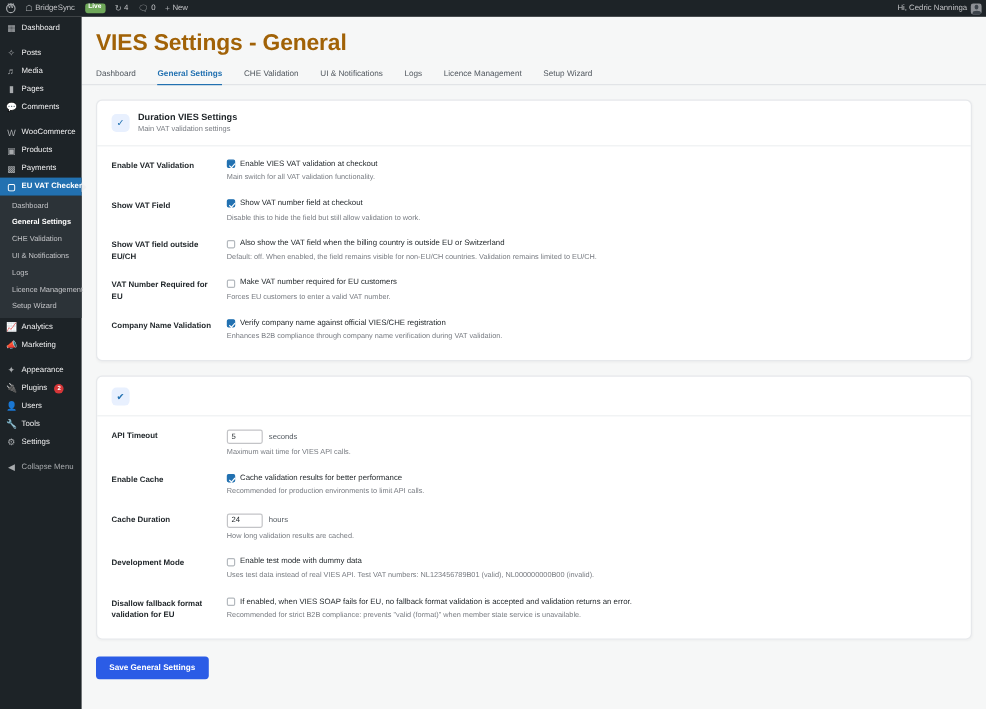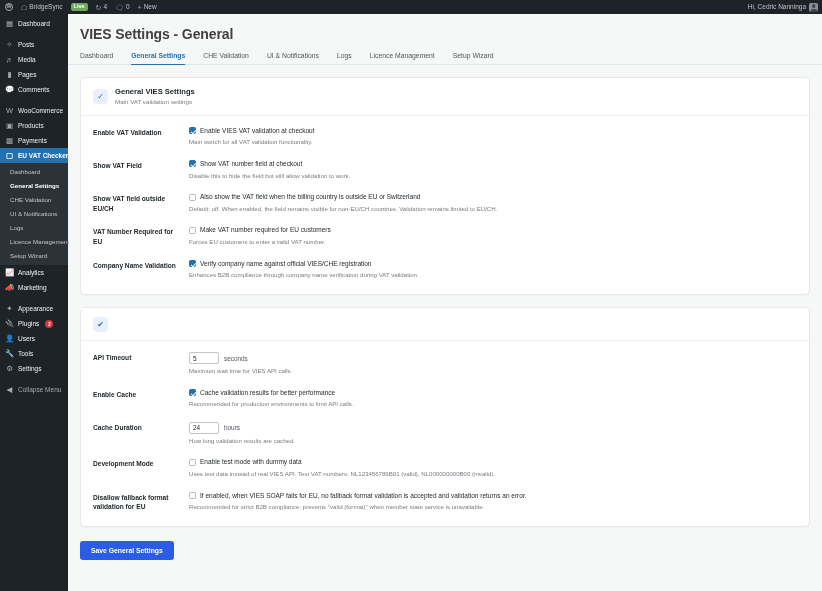--- a/index.html
+++ b/index.html
@@ -96,21 +96,21 @@
     margin-left: 2px;
   }
   .collapse { color: #a7aaad; }
 
   
   #content {
     position: absolute; top: 14px; left: 68px; right: 0; bottom: 0;
     background: #f6f7f7; overflow: hidden;
   }
   .page-title {
-    font-size: 14px; font-weight: bold; color: #404040;
+    font-size: 19px; font-weight: bold; color: #a16207;
     padding: 12px 0 0 12px; letter-spacing: -0.1px;
   }
   .tabs {
     display: flex; align-items: flex-end; gap: 0;
     padding: 7px 0 0 12px; border-bottom: 1px solid #e2e4e7;
     background: #f6f7f7;
   }
   .tab {
     font-size: 6.8px; color: #50575e; padding: 3px 9px 5px;
     position: relative; white-space: nowrap;
@@ -356,21 +356,21 @@
       <span>Setup Wizard</span>
     </div>
   </div>
 
   <div class="wrap">
 
     <div class="card">
       <div class="card-head">
         <div class="card-badge">✓</div>
         <div>
-          <div class="card-title">General VIES Settings</div>
+          <div class="card-title">Duration VIES Settings</div>
           <div class="card-sub">Main VAT validation settings</div>
         </div>
       </div>
       <div class="card-body">
 
         <div class="row">
           <div class="row-label">Enable VAT Validation</div>
           <div class="row-field">
             <div class="ctl-line">
               <span class="cbox checked"></span>

